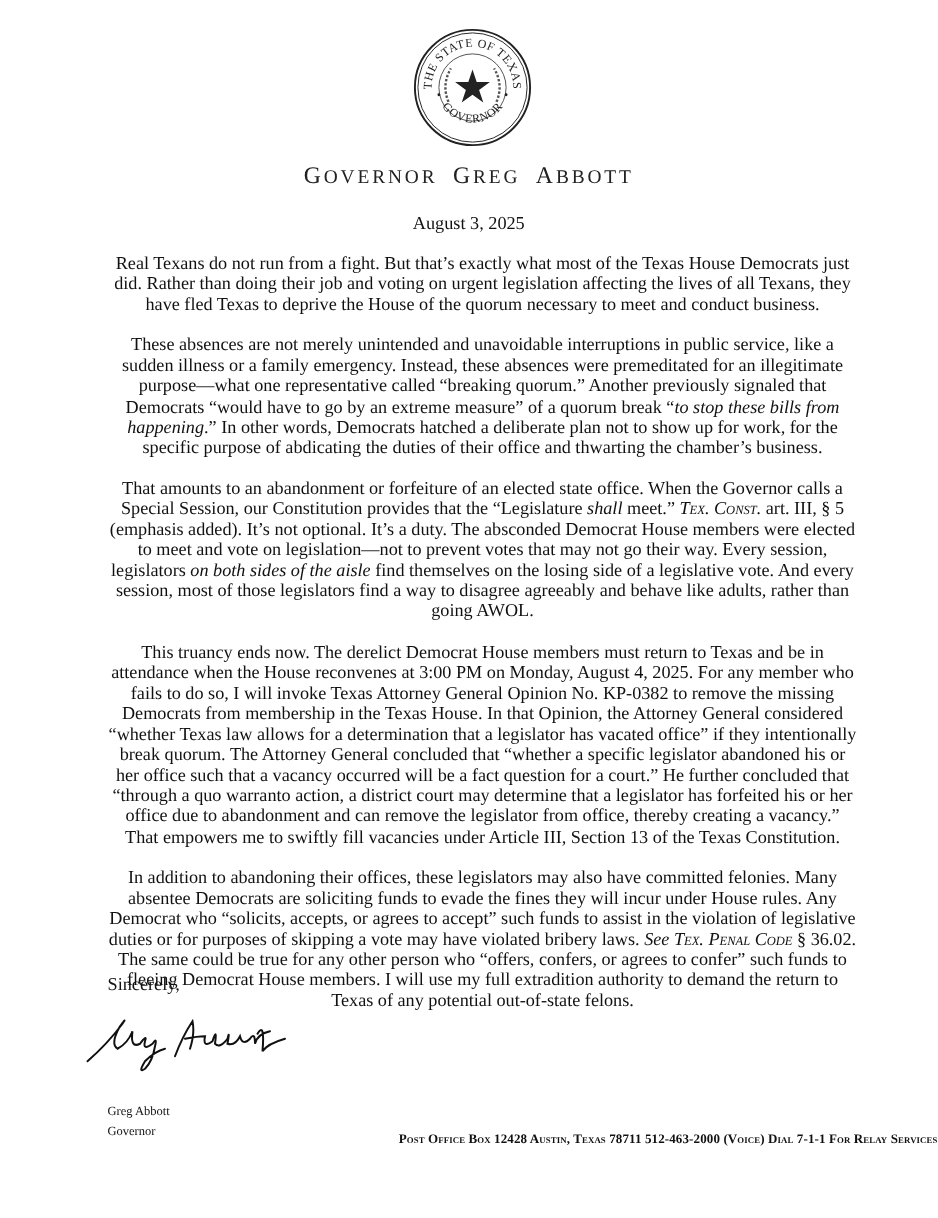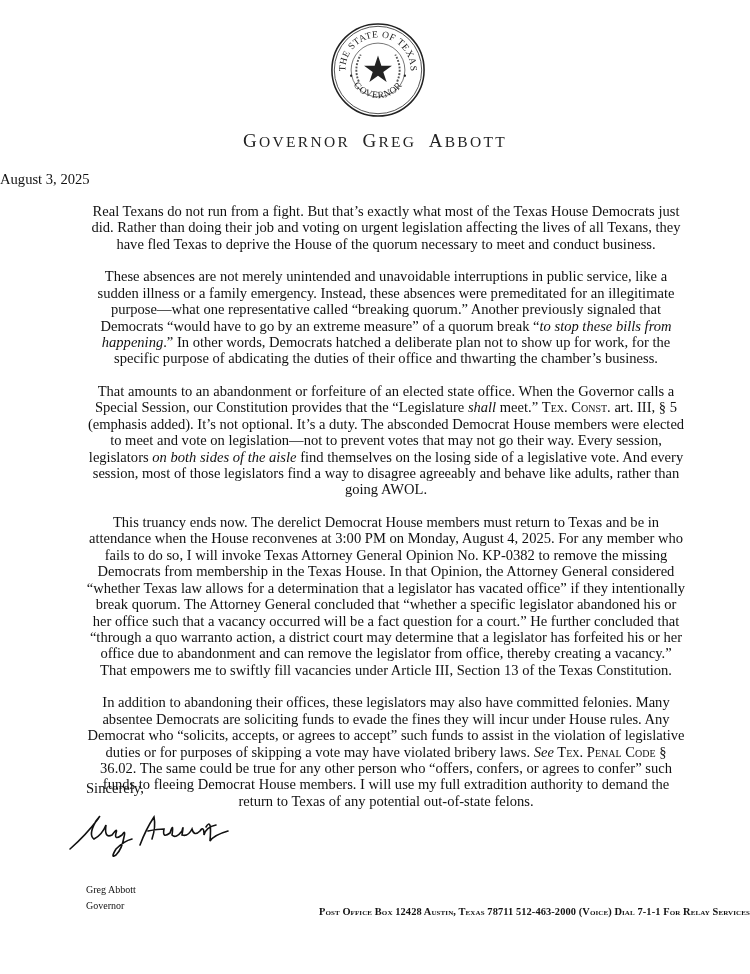--- a/index.html
+++ b/index.html
@@ -5,29 +5,29 @@
     html, body { margin: 0; padding: 0; background: #ffffff; }
     body { width: 750px; height: 974px; position: relative; overflow: hidden; color: #111; }
     .page { position: absolute; left: 0; top: 0; width: 750px; height: 974px; background: #fff; }
     .seal { position: absolute; left: 330px; top: 22px; width: 96px; height: 96px; }
     .letterhead {
       position: absolute; left: 0; width: 750px; top: 130px; text-align: center;
       font-family: "Liberation Serif", serif; font-size: 15.5px; letter-spacing: 2.3px; color: #222;
     }
     .letterhead .big { font-size: 19px; }
     .date {
-      position: absolute; left: 0; width: 750px; top: 171px; text-align: left;
+      position: absolute; left: 0; width: 750px; top: 171px; text-align: center;
       font-family: "Liberation Serif", serif; font-size: 14.6px; color: #111;
     }
     .body {
       position: absolute; left: 86px; top: 203px; width: 600px;
       font-family: "Liberation Serif", serif; font-size: 14.55px; line-height: 16.4px; color: #111; text-align: center;
     }
     .body p { margin: 0 0 16.2px 0; }
-    .sc { font-variant: small-caps; }
+    .sc { font-variant: small-caps; font-style: italic; }
     .closing { position: absolute; left: 86px; top: 780px; font-family: "Liberation Serif", serif; font-size: 14.6px; }
     .sig-name { position: absolute; left: 86px; top: 882px; font-family: "Liberation Serif", serif; font-size: 10px; line-height: 16.4px; }
     .signature { position: absolute; left: 66px; top: 805px; width: 190px; height: 60px; }
     .footer {
       position: absolute; left: 0; width: 750px; top: 906px; text-align: right;
       font-family: "Liberation Serif", serif; font-size: 10.4px; font-weight: bold; color: #111;
       font-variant: small-caps; letter-spacing: 0.1px;
     }
   </style>
 </head>

